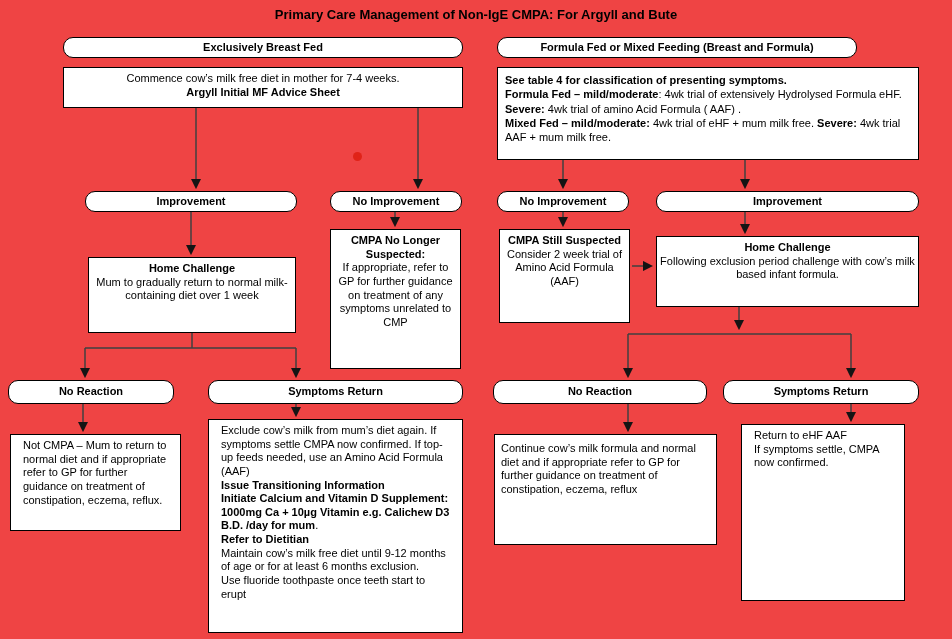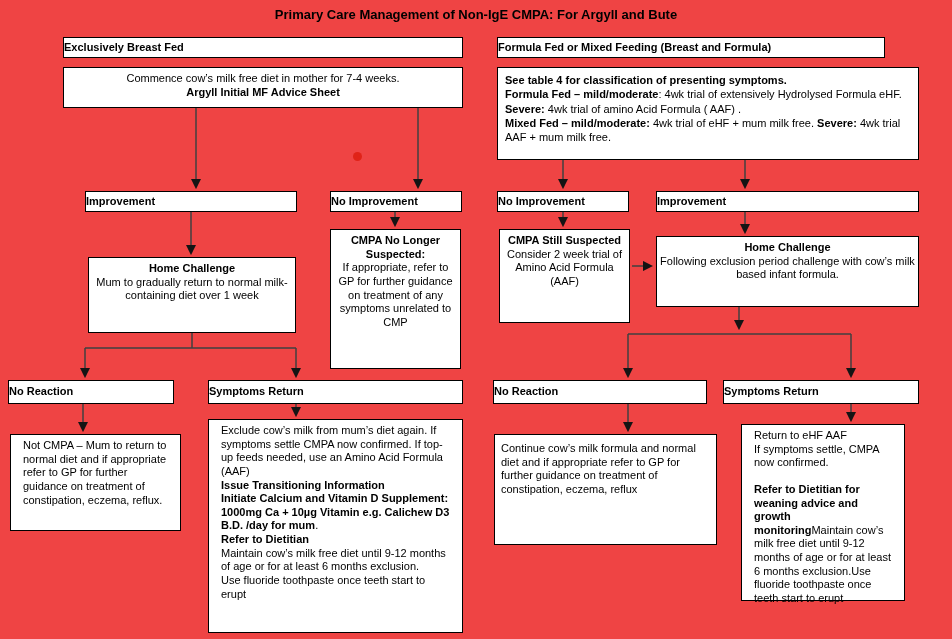--- a/index.html
+++ b/index.html
@@ -8,22 +8,22 @@
     font-family:"Liberation Sans", sans-serif; color:#000;
   }
   .title {
     position:absolute; left:0; top:7px; width:952px; text-align:center;
     font-size:13px; font-weight:bold;
   }
   .box {
     position:absolute; box-sizing:border-box; border:1px solid #000;
     background:#fff; font-size:11px; line-height:1.24;
   }
-  .label { display:flex; align-items:center; justify-content:flex-start;
-    font-weight:bold; text-align:center; }
+  .label { display:flex; align-items:center; justify-content:center;
+    font-weight:bold; text-align:center;border-radius:10px; }
   .center { text-align:center; }
   .pad { padding:4px 12px; }
   .b { font-weight:bold; }
   .spacer { height:13px; }
   svg.connectors { position:absolute; left:0; top:0; width:952px; height:639px;
     pointer-events:none; }
   .red-dot { position:absolute; left:353px; top:152px; width:9px; height:9px;
     border-radius:50%; }
 </style>
 </head>
@@ -108,21 +108,21 @@
 
   <div class="box pad" style="left:208px; top:419px; width:255px; height:214px;">
     <div>Exclude cow’s milk from mum’s diet again. If symptoms settle CMPA now confirmed.  If top-up feeds needed, use an Amino Acid Formula (AAF)</div>
     <div class="b">Issue Transitioning Information</div>
     <div><span class="b">Initiate Calcium and Vitamin D Supplement: 1000mg Ca + 10µg Vitamin e.g. Calichew D3 B.D. /day for mum</span><span>.</span></div>
     <div class="b">Refer to Dietitian</div>
     <div>Maintain cow’s milk free diet until 9-12 months of age or for at least 6 months exclusion.</div>
     <div>Use fluoride toothpaste once teeth start to erupt</div>
   </div>
 
-  <div class="box label" style="left:497px; top:37px; width:388px; height:21px;">
+  <div class="box label" style="left:497px; top:37px; width:360px; height:21px;">
     <span>Formula Fed or Mixed Feeding (Breast and Formula)</span>
   </div>
 
   <div class="box" style="left:497px; top:67px; width:422px; height:93px; padding:5px 7px; line-height:1.3;">
     <div class="b">See table 4 for classification of presenting symptoms.</div>
     <div><span class="b">Formula Fed – mild/moderate</span><span>: 4wk trial of extensively Hydrolysed Formula eHF. </span><span class="b">Severe:</span><span> 4wk trial of amino Acid Formula ( AAF) .</span></div>
     <div><span class="b">Mixed Fed – mild/moderate:</span><span> 4wk trial of eHF + mum milk free. </span><span class="b">Severe:</span><span> 4wk trial AAF + mum milk free.</span></div>
   </div>
 
   <div class="box label" style="left:497px; top:191px; width:132px; height:21px;">
@@ -152,16 +152,15 @@
   </div>
 
   <div class="box" style="left:494px; top:434px; width:223px; height:111px; padding:7px 6px;">
     <div>Continue cow’s milk formula and normal diet and if appropriate refer to GP for further guidance on treatment of constipation, eczema, reflux</div>
   </div>
 
   <div class="box pad" style="left:741px; top:424px; width:164px; height:177px;">
     <div>Return to eHF AAF</div>
     <div>If symptoms settle, CMPA now confirmed.</div>
     <div class="spacer"></div>
-    <div><span class="b">Refer to Dietitian for weaning advice and growth monitoring</span><span>Maintain cow’s milk free diet until 9-12 months of age or for at least 6 months exclusion.Use fluoride toothpaste once teeth start to erupt</span></div>
   </div>
 
 </div>
 
 </body></html>

